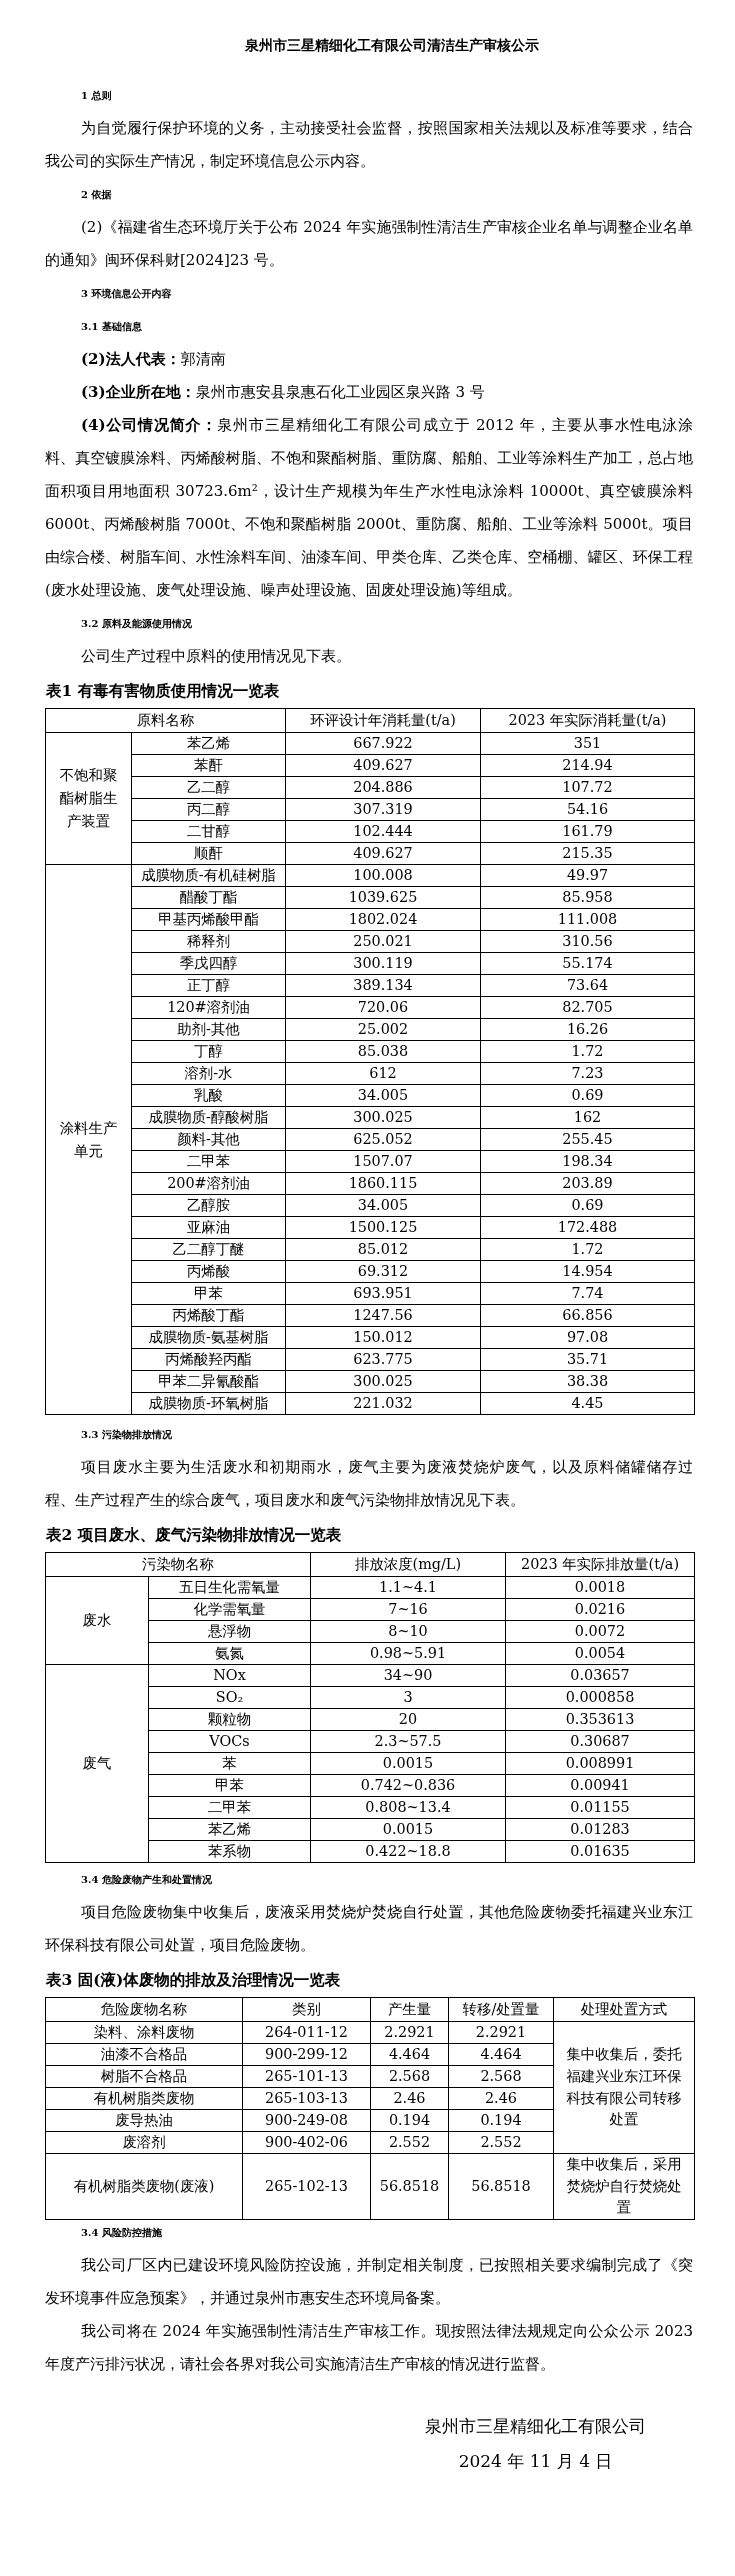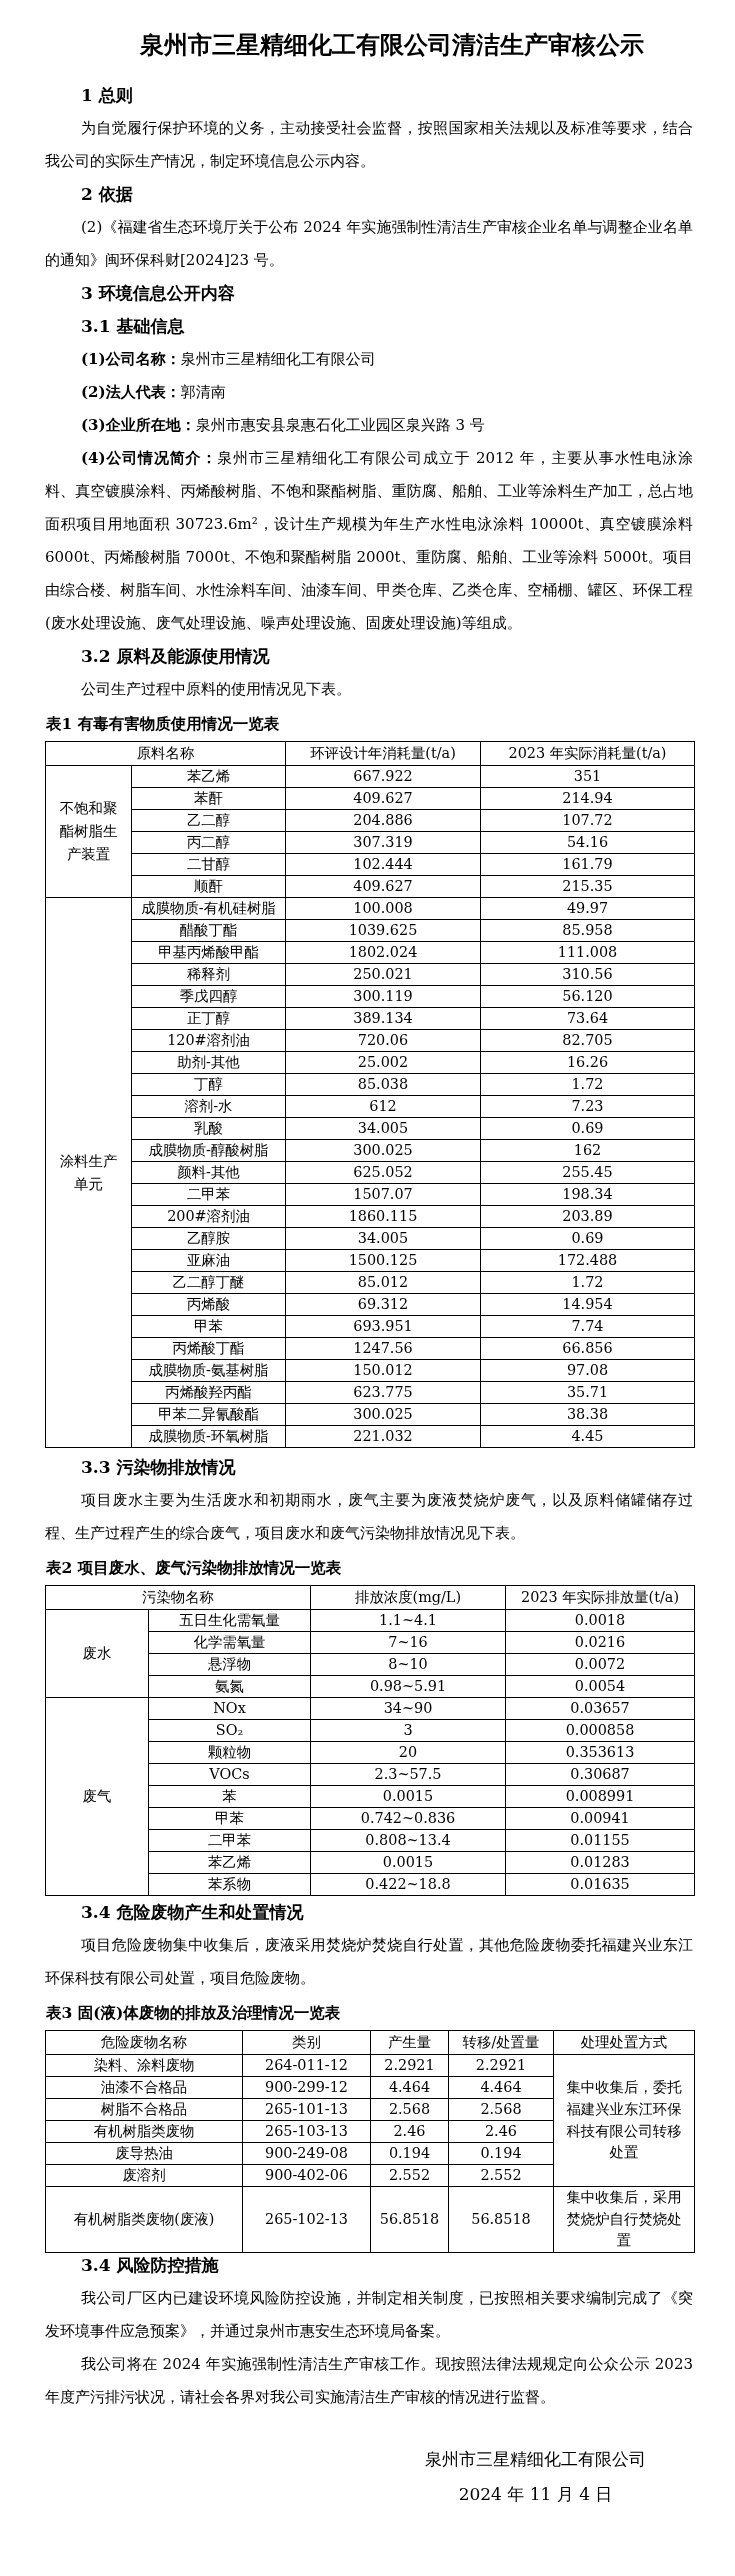--- a/index.html
+++ b/index.html
@@ -2,25 +2,25 @@
 <html style="font-size:8.2px"><head>
 <meta charset="utf-8">
 <style>
   html, body { margin:0; padding:0; background:#ffffff; }
   body {
     width:736px; height:2634px; overflow:hidden;
     color:#000; font-family:"DejaVu Serif","Liberation Serif",serif;
   }
   .page { padding:0 43px 0 45px; }
   .title {
-    font-size:24px; font-weight:bold; line-height:36px; margin-top:27px;
+    font-size:14px; font-weight:bold; line-height:36px; margin-top:27px;
     text-align:center; text-indent:46px; white-space:nowrap;
   }
   .heading {
-    font-size:17px; font-weight:bold; line-height:33px; text-indent:36px; margin:0;
+    font-size:10px; font-weight:bold; line-height:33px; text-indent:36px; margin:0;
   }
   .body {
     font-size:15px; line-height:33px; margin:0; text-align:justify;
   }
   .indent { text-indent:36px; }
   .b { font-weight:bold; }
   .caption {
     font-size:15.5px; font-weight:bold; line-height:33px; margin:1px; text-align:left;
   }
   table {
@@ -53,21 +53,20 @@
 
   <div class="heading mt-s1">1 总则</div>
   <p class="body indent">为自觉履行保护环境的义务，主动接受社会监督，按照国家相关法规以及标准等要求，结合我公司的实际生产情况，制定环境信息公示内容。</p>
 
   <div class="heading">2 依据</div>
   <p class="body indent">(2)《福建省生态环境厅关于公布 2024 年实施强制性清洁生产审核企业名单与调整企业名单的通知》闽环保科财[2024]23 号。</p>
 
   <div class="heading">3 环境信息公开内容</div>
   <div class="heading">3.1 基础信息</div>
 
-  <p class="body indent"><span class="b">(1)公司名称：</span><span>泉州市三星精细化工有限公司</span></p>
   <p class="body indent"><span class="b">(2)法人代表：</span><span>郭清南</span></p>
   <p class="body indent"><span class="b">(3)企业所在地：</span><span>泉州市惠安县泉惠石化工业园区泉兴路 3 号</span></p>
   <p class="body indent"><span class="b">(4)公司情况简介：</span><span>泉州市三星精细化工有限公司成立于 2012 年，主要从事水性电泳涂料、真空镀膜涂料、丙烯酸树脂、不饱和聚酯树脂、重防腐、船舶、工业等涂料生产加工，总占地面积项目用地面积 30723.6m²，设计生产规模为年生产水性电泳涂料 10000t、真空镀膜涂料 6000t、丙烯酸树脂 7000t、不饱和聚酯树脂 2000t、重防腐、船舶、工业等涂料 5000t。项目由综合楼、树脂车间、水性涂料车间、油漆车间、甲类仓库、乙类仓库、空桶棚、罐区、环保工程(废水处理设施、废气处理设施、噪声处理设施、固废处理设施)等组成。</span></p>
 
   <div class="heading">3.2 原料及能源使用情况</div>
   <p class="body indent">公司生产过程中原料的使用情况见下表。</p>
 
   <div class="caption">表1 有毒有害物质使用情况一览表</div>
   <table>
       <colgroup>
@@ -132,21 +131,21 @@
           <td>111.008</td>
         </tr>
         <tr>
           <td>稀释剂</td>
           <td>250.021</td>
           <td>310.56</td>
         </tr>
         <tr>
           <td>季戊四醇</td>
           <td>300.119</td>
-          <td>56.120</td>
+          <td>55.174</td>
         </tr>
         <tr>
           <td>正丁醇</td>
           <td>389.134</td>
           <td>73.64</td>
         </tr>
         <tr>
           <td>120#溶剂油</td>
           <td>720.06</td>
           <td>82.705</td>

